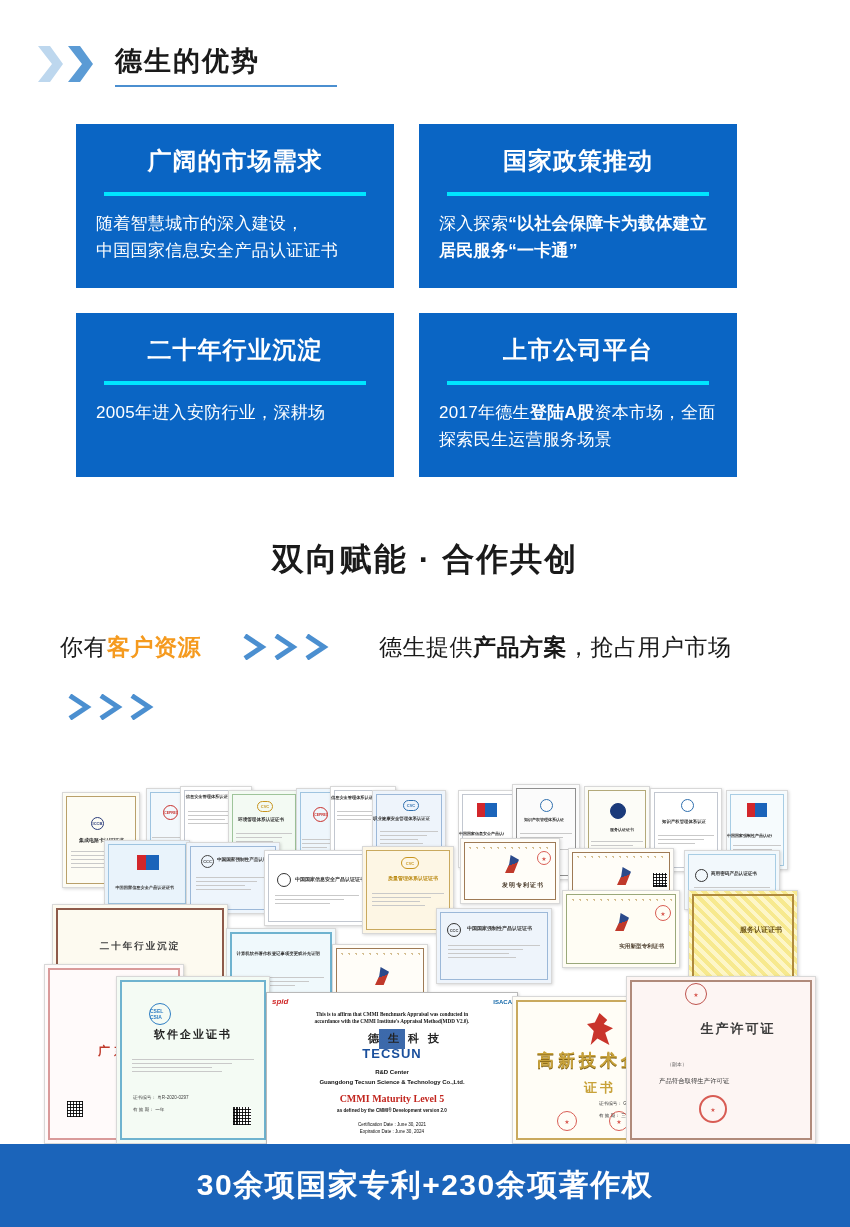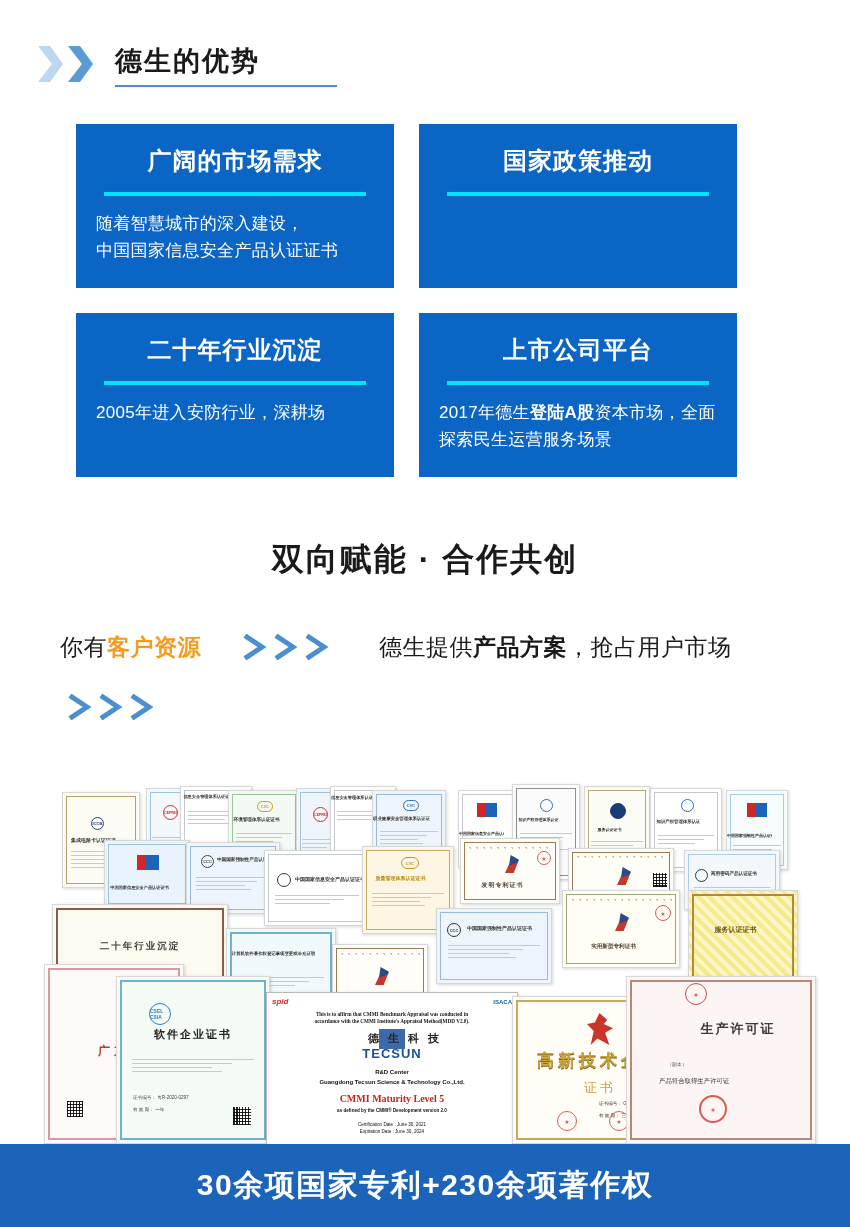--- a/index.html
+++ b/index.html
@@ -159,21 +159,21 @@
     color: #555;
   }
   .cert .inner-frame {
     position: absolute;
     inset: 3px;
     border: 1px solid rgba(120,130,150,0.45);
   }
   .cert .ttl {
     position: absolute;
     left: 0; right: 15px;
-    text-align: center;
+    text-align: right;
     font-weight: bold;
     color: #333;
     white-space: nowrap;
     overflow: hidden;
   }
   .cert .lines {
     position: absolute;
     left: 10%; right: 10%;
   }
   .cert .lines i {
@@ -296,21 +296,21 @@
   }
 
   .hightech .ht-title {
     position: absolute; left: 0; right: 0; top: 52px;
     text-align: center; font-size: 17px; font-weight: bold;
     color: #c8a23a; letter-spacing: 4px;
     text-shadow: 0 1px 0 #7a5c12;
   }
   .hightech .ht-sub {
     position: absolute; left: 0; right: 0; top: 82px;
-    text-align: center; font-size: 13px; font-weight: normal;
+    text-align: center; font-size: 13px; font-weight: bold;
     color: #c8a23a; letter-spacing: 3px;
   }
   .hightech .ht-flame {
     position: absolute; left: 50%; transform: translateX(-50%); top: 16px;
     width: 26px; height: 32px;
     background: #c9342b;
     clip-path: polygon(48% 0, 78% 22%, 64% 34%, 100% 48%, 70% 62%, 86% 100%, 40% 80%, 14% 100%, 26% 56%, 0 34%, 30% 30%);
   }
   .softent .se-title {
     position: absolute; left: 0; right: 0; top: 52%;
@@ -366,20 +366,23 @@
       <div class="card-rule"></div>
       <div class="card-body">
         <div>随着智慧城市的深入建设，</div>
         <div>中国国家信息安全产品认证证书</div>
       </div>
     </div>
 
     <div class="card">
       <div class="card-title">国家政策推动</div>
       <div class="card-rule"></div>
+      <div class="card-body">
+        <span>深入探索</span><b>“以社会保障卡为载体建立居民服务“一卡通”</b>
+      </div>
     </div>
 
     <div class="card">
       <div class="card-title">二十年行业沉淀</div>
       <div class="card-rule"></div>
       <div class="card-body">
         <div>2005年进入安防行业，深耕场</div>
       </div>
     </div>
 

